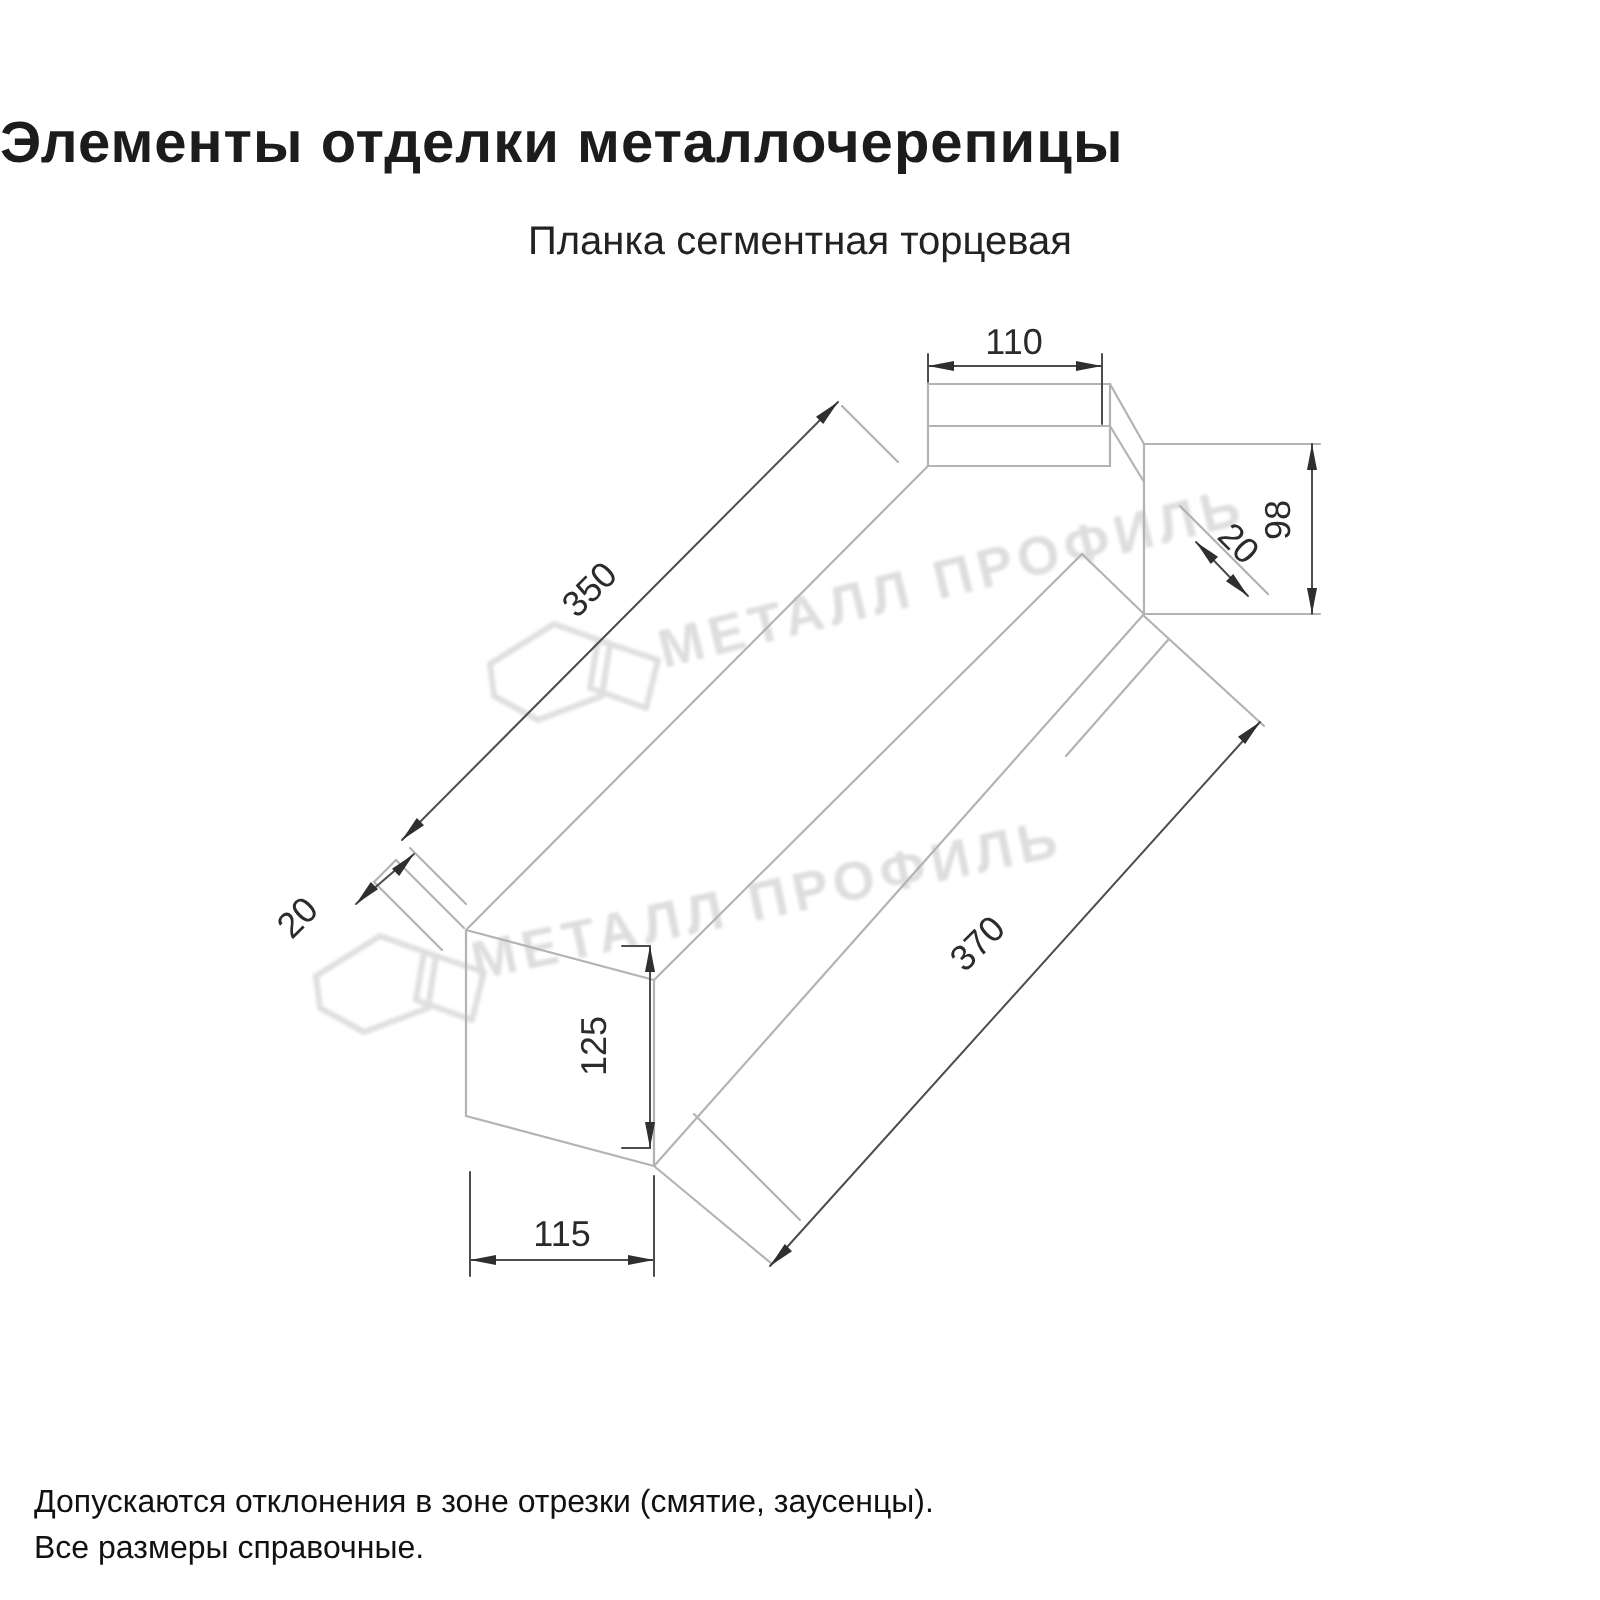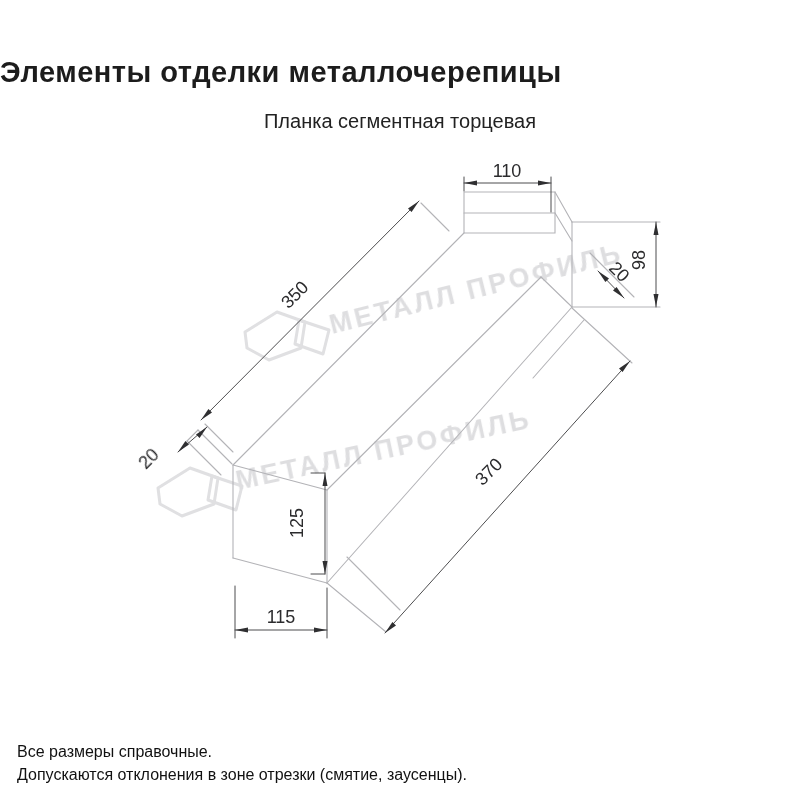--- a/index.html
+++ b/index.html
@@ -149,15 +149,15 @@
 
   <g>
     <path class="dl" d="M385,633 L630,361"></path>
     <polygon class="ar" points="385,633 392.4,622 396,625.6"></polygon>
     <polygon class="ar" points="630,361 622.6,372 619,368.4"></polygon>
     <text class="dt" transform="translate(493,476) rotate(-45)" text-anchor="middle">370</text>
   </g>
 </svg>
 
 <div class="footnotes">
+  <div>Допускаются отклонения в зоне отрезки (смятие, заусенцы).</div>
   <div>Все размеры справочные.</div>
-  <div>Допускаются отклонения в зоне отрезки (смятие, заусенцы).</div>
 </div>
 
 </body></html>

